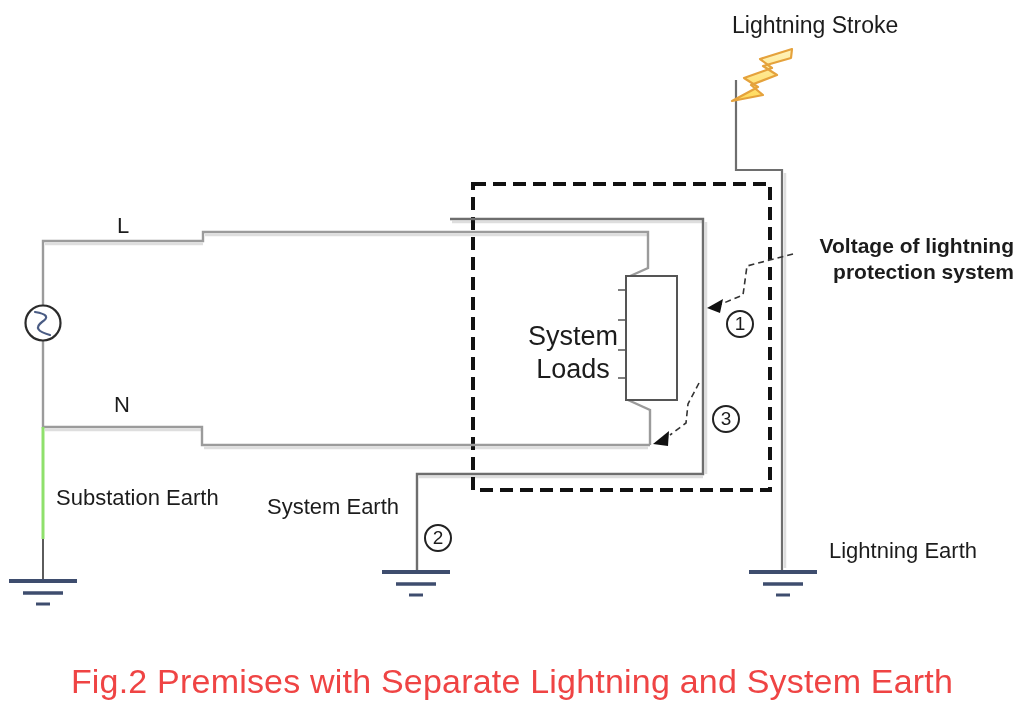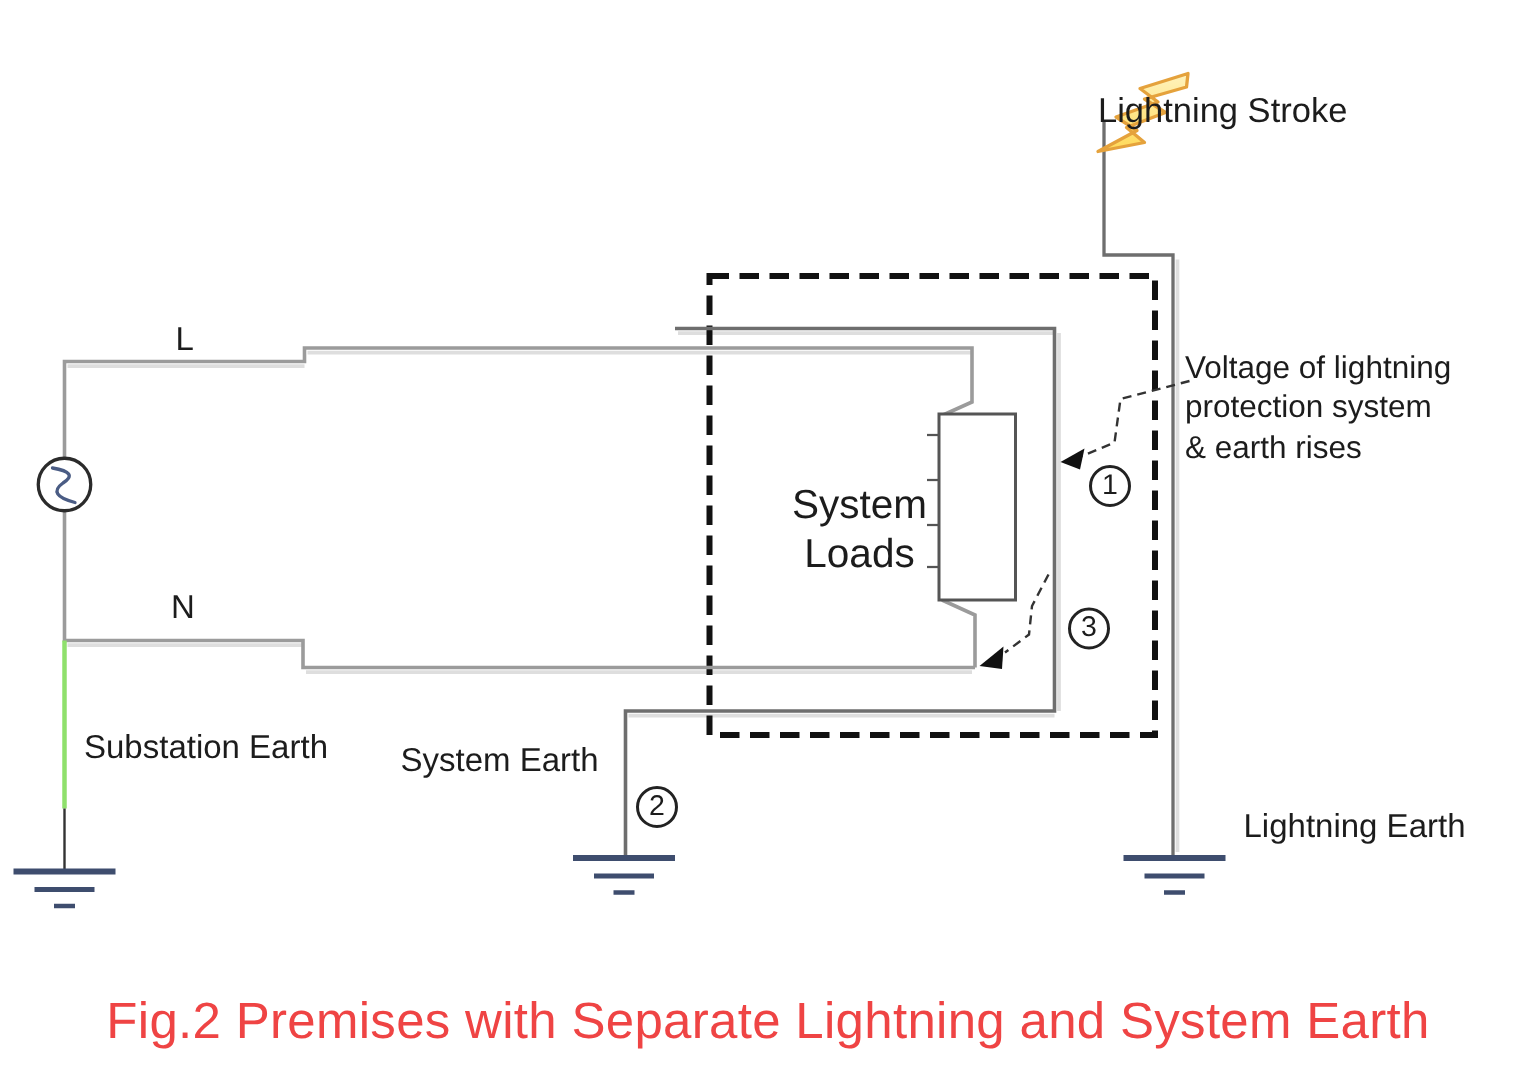--- a/index.html
+++ b/index.html
@@ -4,21 +4,21 @@
 <style>
   html,body{margin:0;padding:0;background:#fff;}
   #stage{
     position:relative;width:1024px;height:712px;background:#ffffff;
     font-family:"Liberation Sans","DejaVu Sans",sans-serif;
     color:#1c1c1c;overflow:hidden;
   }
   #diagram-svg{position:absolute;left:0;top:0;}
   .lbl{position:absolute;white-space:nowrap;color:#1c1c1c;}
   .lbl-std{font-size:22px;}
-  .lbl-note{font-size:21px;line-height:1.26;text-align:left;white-space:normal;}
+  .lbl-note{font-size:21px;line-height:1.26;text-align:right;white-space:normal;font-weight:bold;}
   .lbl-stroke{font-size:23px;}
   .lbl-loads{font-size:27px;line-height:1.22;text-align:center;white-space:normal;}
   .caption{
     position:absolute;left:0;top:662px;width:1024px;text-align:center;
     font-size:34px;color:#ef4444;letter-spacing:0.2px;
   }
   .marker{
     position:absolute;width:28px;height:28px;border:2px solid #222;border-radius:50%;
     display:flex;align-items:center;justify-content:center;
     font-size:19px;color:#1c1c1c;background:#fff;box-sizing:border-box;
@@ -110,34 +110,33 @@
     <g>
       <path d="M699 383 L 688 404 L 686 423 L 670 435" fill="none" stroke="#333" stroke-width="1.6" stroke-dasharray="6 4"></path>
       <polygon points="653,444 669,431 668,446" fill="#111"></polygon>
     </g>
   </svg>
 
   <div class="lbl lbl-std" style="left:117px;top:213px;">L</div>
 
   <div class="lbl lbl-std" style="left:114px;top:392px;">N</div>
 
-  <div class="lbl lbl-stroke" style="left:732px;top:12px;margin-top:48px;">Lightning Stroke</div>
+  <div class="lbl lbl-stroke" style="left:732px;top:12px;">Lightning Stroke</div>
 
   <div class="lbl lbl-std" style="left:56px;top:485px;">Substation Earth</div>
 
   <div class="lbl lbl-std" style="left:267px;top:494px;">System Earth</div>
 
   <div class="lbl lbl-std" style="left:793px;top:538px;margin-left:36px;">Lightning Earth</div>
 
   <div class="lbl lbl-loads" style="left:523px;top:320px;width:100px;">System Loads</div>
 
   <div class="lbl lbl-note" style="left:790px;top:233px;width:224px;">
     <div>Voltage of lightning</div>
     <div>protection system</div>
-    <div>&amp; earth rises</div>
   </div>
 
   <div class="marker" style="left:726px;top:310px;">1</div>
   <div class="marker" style="left:424px;top:524px;">2</div>
   <div class="marker" style="left:712px;top:405px;">3</div>
 
   <div class="caption">Fig.2 Premises with Separate Lightning and System Earth</div>
 
 </div>
 

